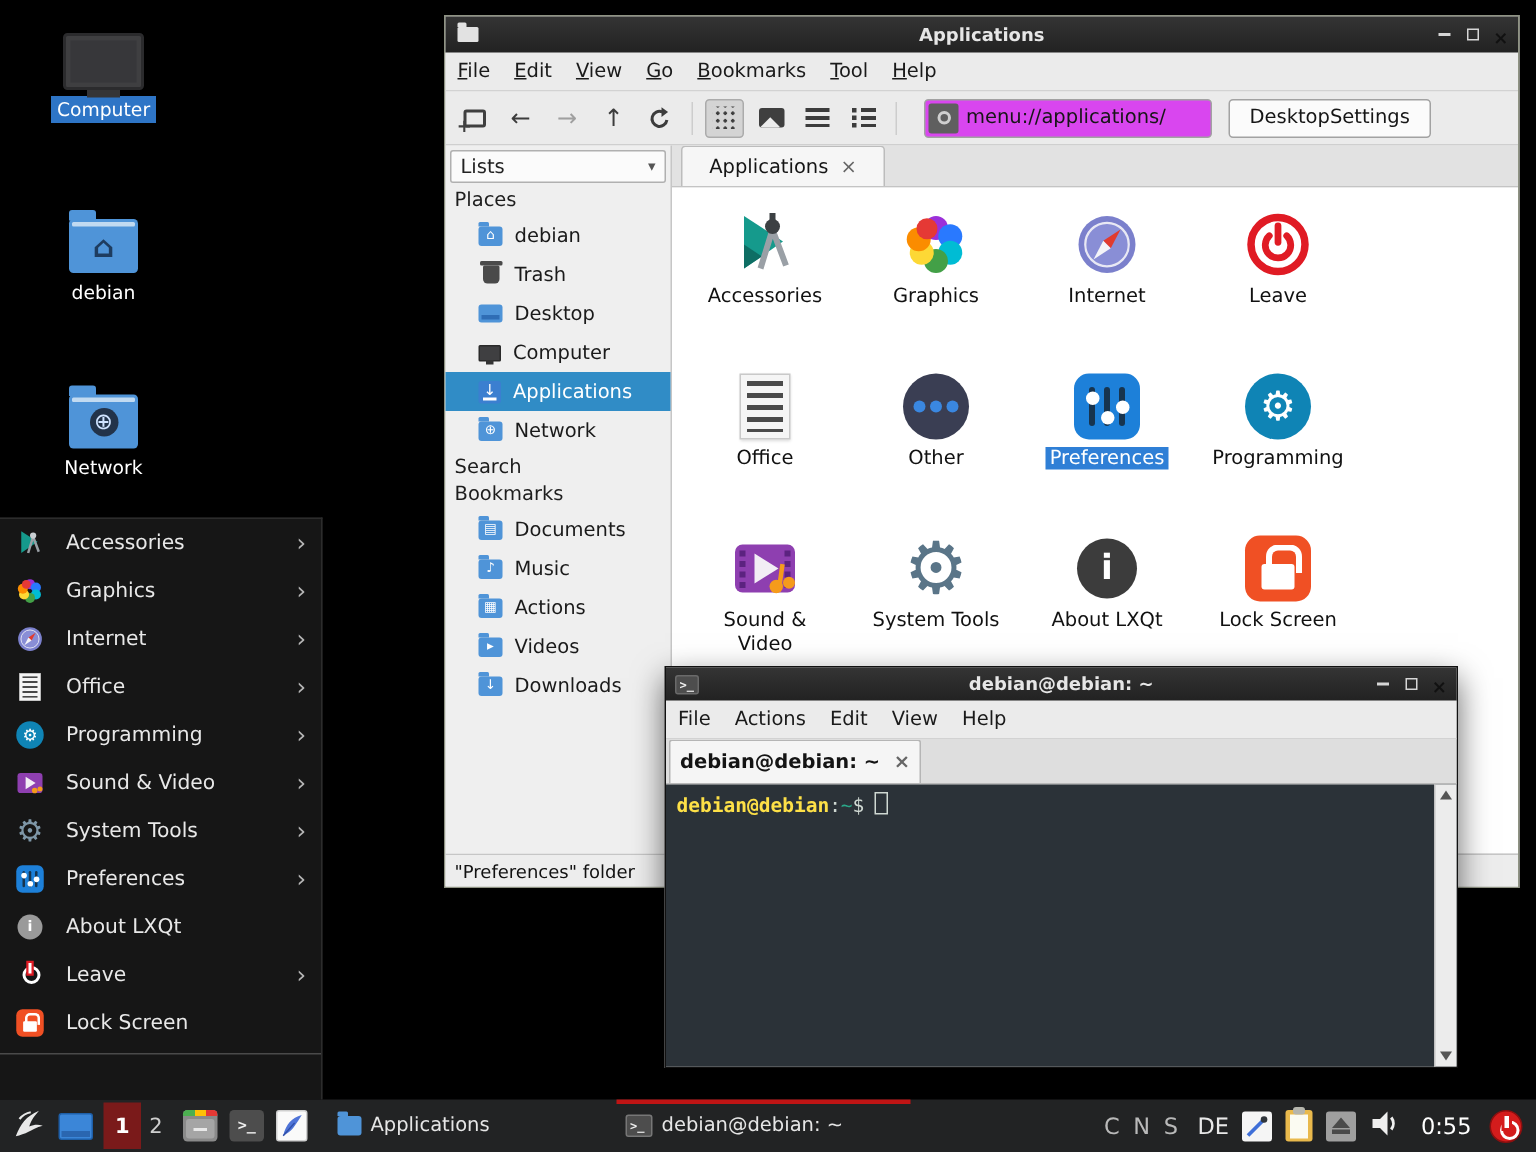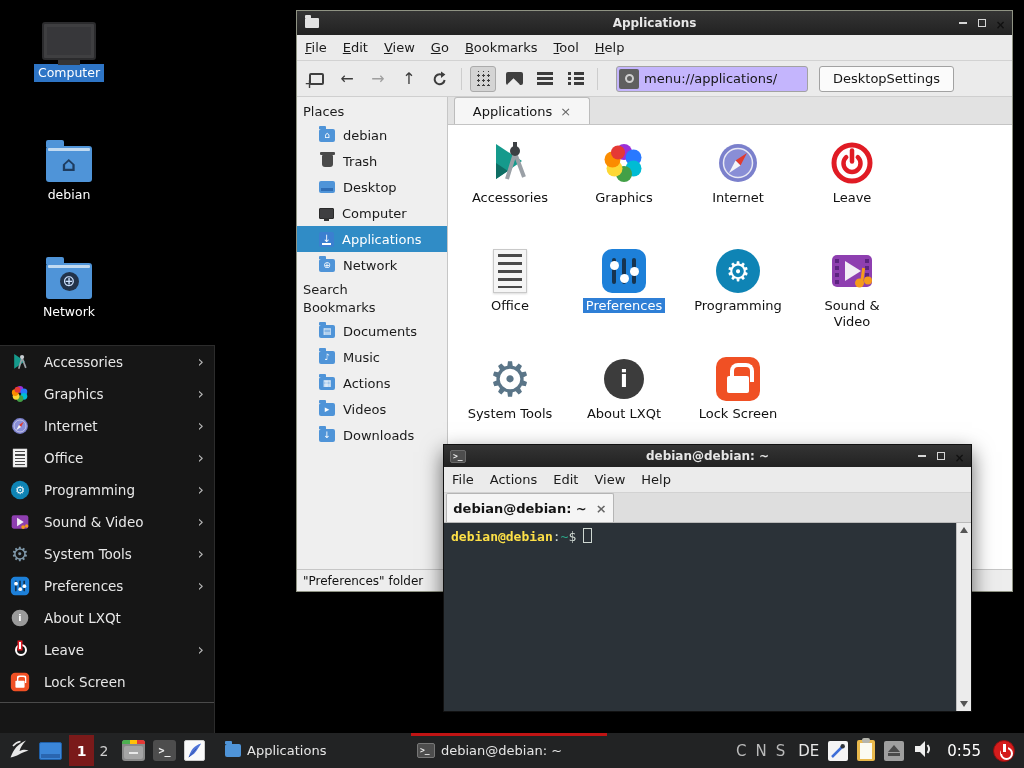--- a/index.html
+++ b/index.html
@@ -48,21 +48,21 @@
   .tb-new::after{content:"+";position:absolute;left:-6px;bottom:-8px;font-size:12px;font-weight:bold;color:#3f3f3f;}
   .tb-grid{width:16px;height:15px;background-image:radial-gradient(#3c3c3c 1.1px,transparent 1.2px);background-size:5px 5px;background-position:1px 2px;}
   .tb-img{width:17px;height:13px;background:#3f3f3f;border-radius:2px;position:relative;overflow:hidden;}
   .tb-img::after{content:"";position:absolute;left:3px;bottom:-4px;width:9px;height:9px;background:#ececec;transform:rotate(45deg);}
   .tb-lines{width:16px;height:13px;background:repeating-linear-gradient(#3c3c3c 0 2.6px,transparent 2.6px 5.2px);}
   .tb-det{display:flex;gap:3px;align-items:center;}
   .tb-det .dts{display:flex;flex-direction:column;gap:2.6px;}
   .tb-det .dts span{width:2.6px;height:2.6px;background:#3c3c3c;}
   .tb-det .lns{width:10px;height:13px;background:repeating-linear-gradient(#3c3c3c 0 2.6px,transparent 2.6px 5.2px);}
   .tsep{width:1px;height:22px;background:#cdcdcd;margin:0 3px;}
-  #addressbar{margin-left:10px;width:192px;height:26px;background:#c4b5fd;border:1px solid #a2a2a2;border-radius:3px;
+  #addressbar{margin-left:10px;width:192px;height:26px;background:#d946ef;border:1px solid #a2a2a2;border-radius:3px;
      display:flex;align-items:center;padding:2px;gap:5px;}
   .addr-ic{width:20px;height:20px;background:#5f5f5f;border-radius:2px;display:flex;align-items:center;justify-content:center;flex:none;}
   .addr-ic span{width:9px;height:9px;border:2px solid #cfcfcf;border-radius:50%;}
   #addresstext{font-size:13px;color:#161616;white-space:nowrap;}
   #btn-desktopsettings{margin-left:6px;height:26px;padding:0 13px;background:#fbfbfb;border:1px solid #a2a2a2;border-radius:3px;
      font-size:13px;color:#161616;display:flex;align-items:center;}
   #fm-body{flex:1;display:flex;min-height:0;}
   #fm-sidebar{width:151px;background:#efefef;border-right:1px solid #c6c6c6;padding-top:3px;position:relative;}
   #lists-combo{margin:0 3px;height:22px;background:#fbfbfb;border:1px solid #b0b0b0;border-radius:2px;
      display:flex;align-items:center;justify-content:space-between;padding:0 6px;font-size:13px;color:#222;}
@@ -273,20 +273,24 @@
           <span></span>
         </span>
       <span id="addresstext">menu://applications/</span>
     </div>
     <div id="btn-desktopsettings">
       <span>DesktopSettings</span>
     </div>
   </div>
   <div id="fm-body">
     <div id="fm-sidebar">
+      <div id="lists-combo">
+        <span>Lists</span>
+        <span class="carrow">▾</span>
+      </div>
       <div class="side-hdr">Places</div>
       <div class="srow">
         <span class="folder16">
             <span class="g">⌂</span>
           </span>
         <span>debian</span>
       </div>
       <div class="srow">
         <span class="trash16"></span>
         <span>Trash</span>
@@ -397,20 +401,30 @@
           </span>
           <div class="cl"><span class="lbl">Leave</span></div>
         </div>
         <div class="cell">
           <span class="ic48">
               <span class="office48">
                 <span class="lines"></span>
               </span>
             </span>
           <div class="cl"><span class="lbl">Office</span></div>
+        </div>
+        <div class="cell">
+          <span class="ic48">
+              <span class="other48">
+                <span></span>
+                <span></span>
+                <span></span>
+              </span>
+            </span>
+          <div class="cl"><span class="lbl">Other</span></div>
         </div>
         <div class="cell">
           <span class="ic48">
             <span class="prefs48">
               <i style="left:10px;"></i>
                 <i style="left:20px;"></i>
                 <i style="left:30px;"></i>
               <b style="left:7.5px;top:12px;"></b>
                 <b style="left:17.5px;top:25px;"></b>
                 <b style="left:27.5px;top:18px;"></b>

